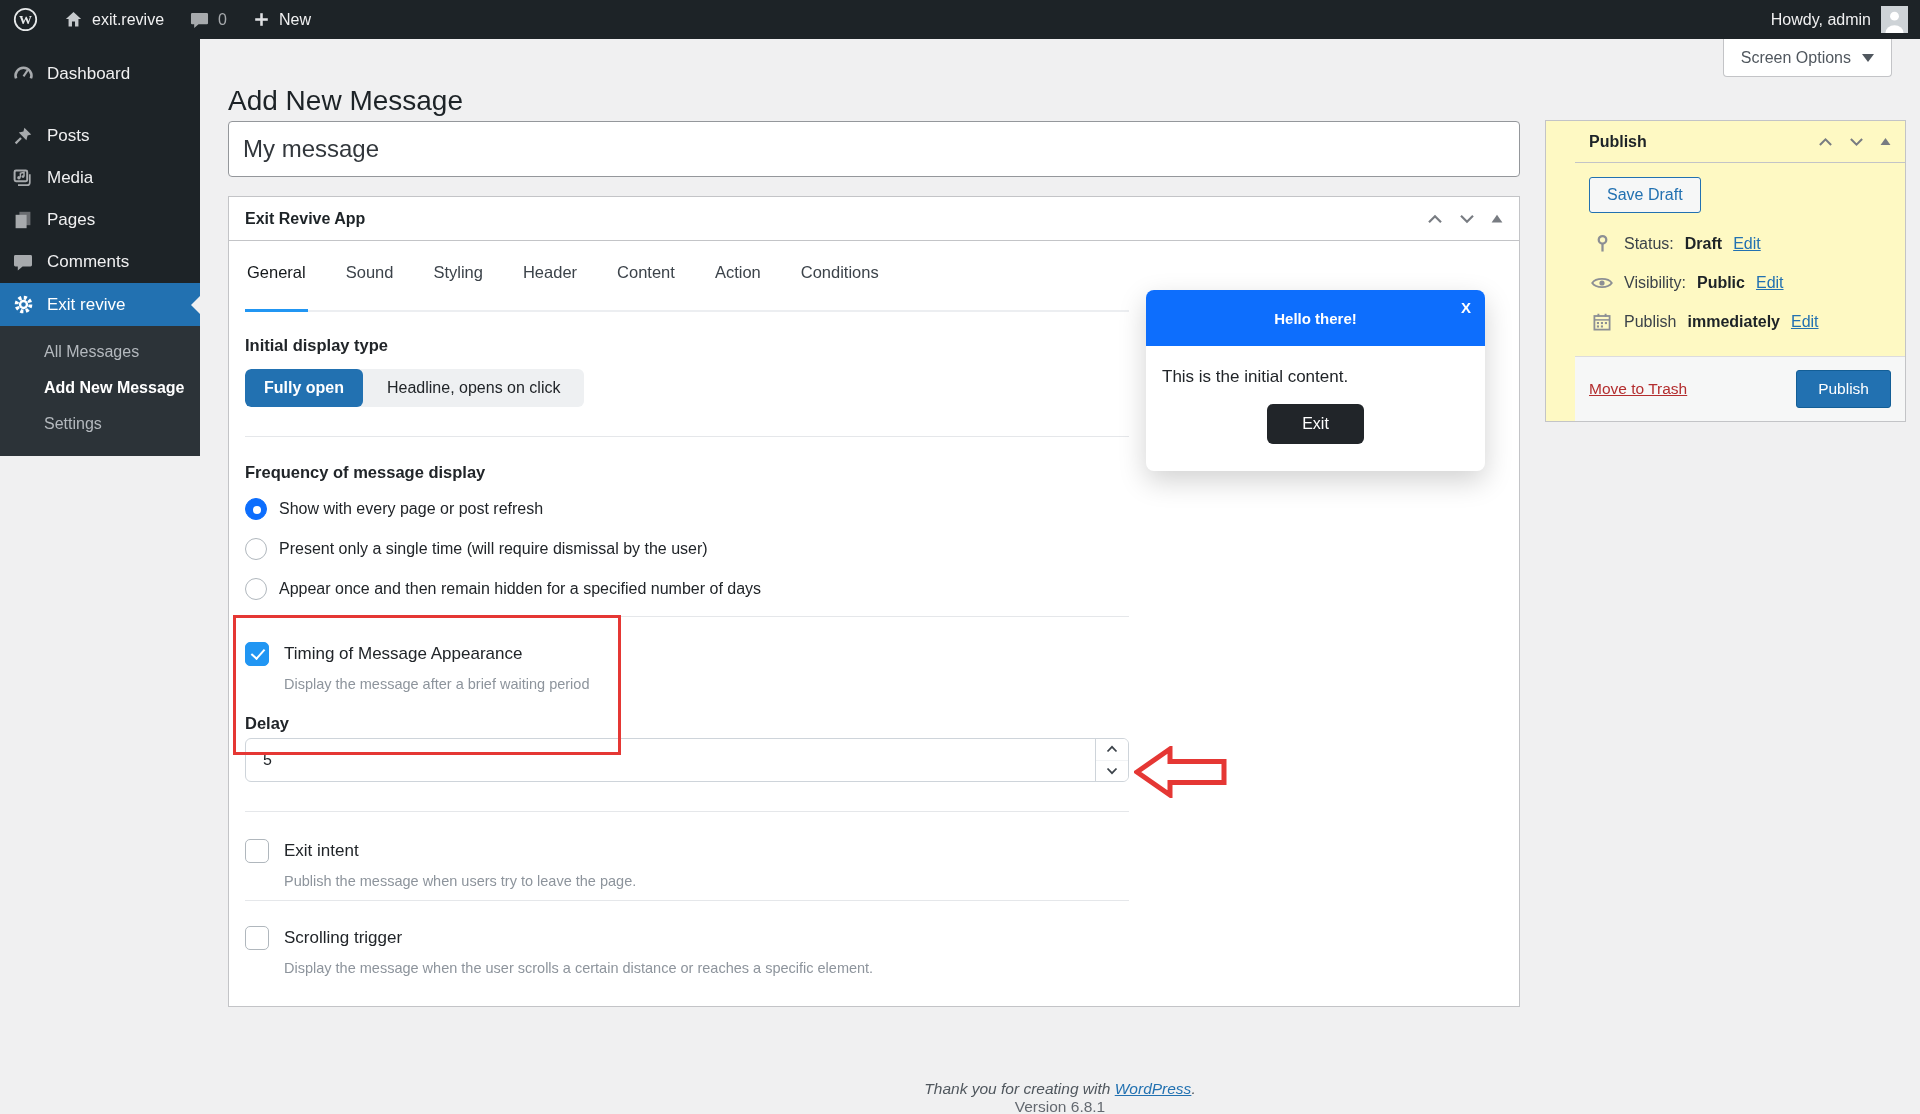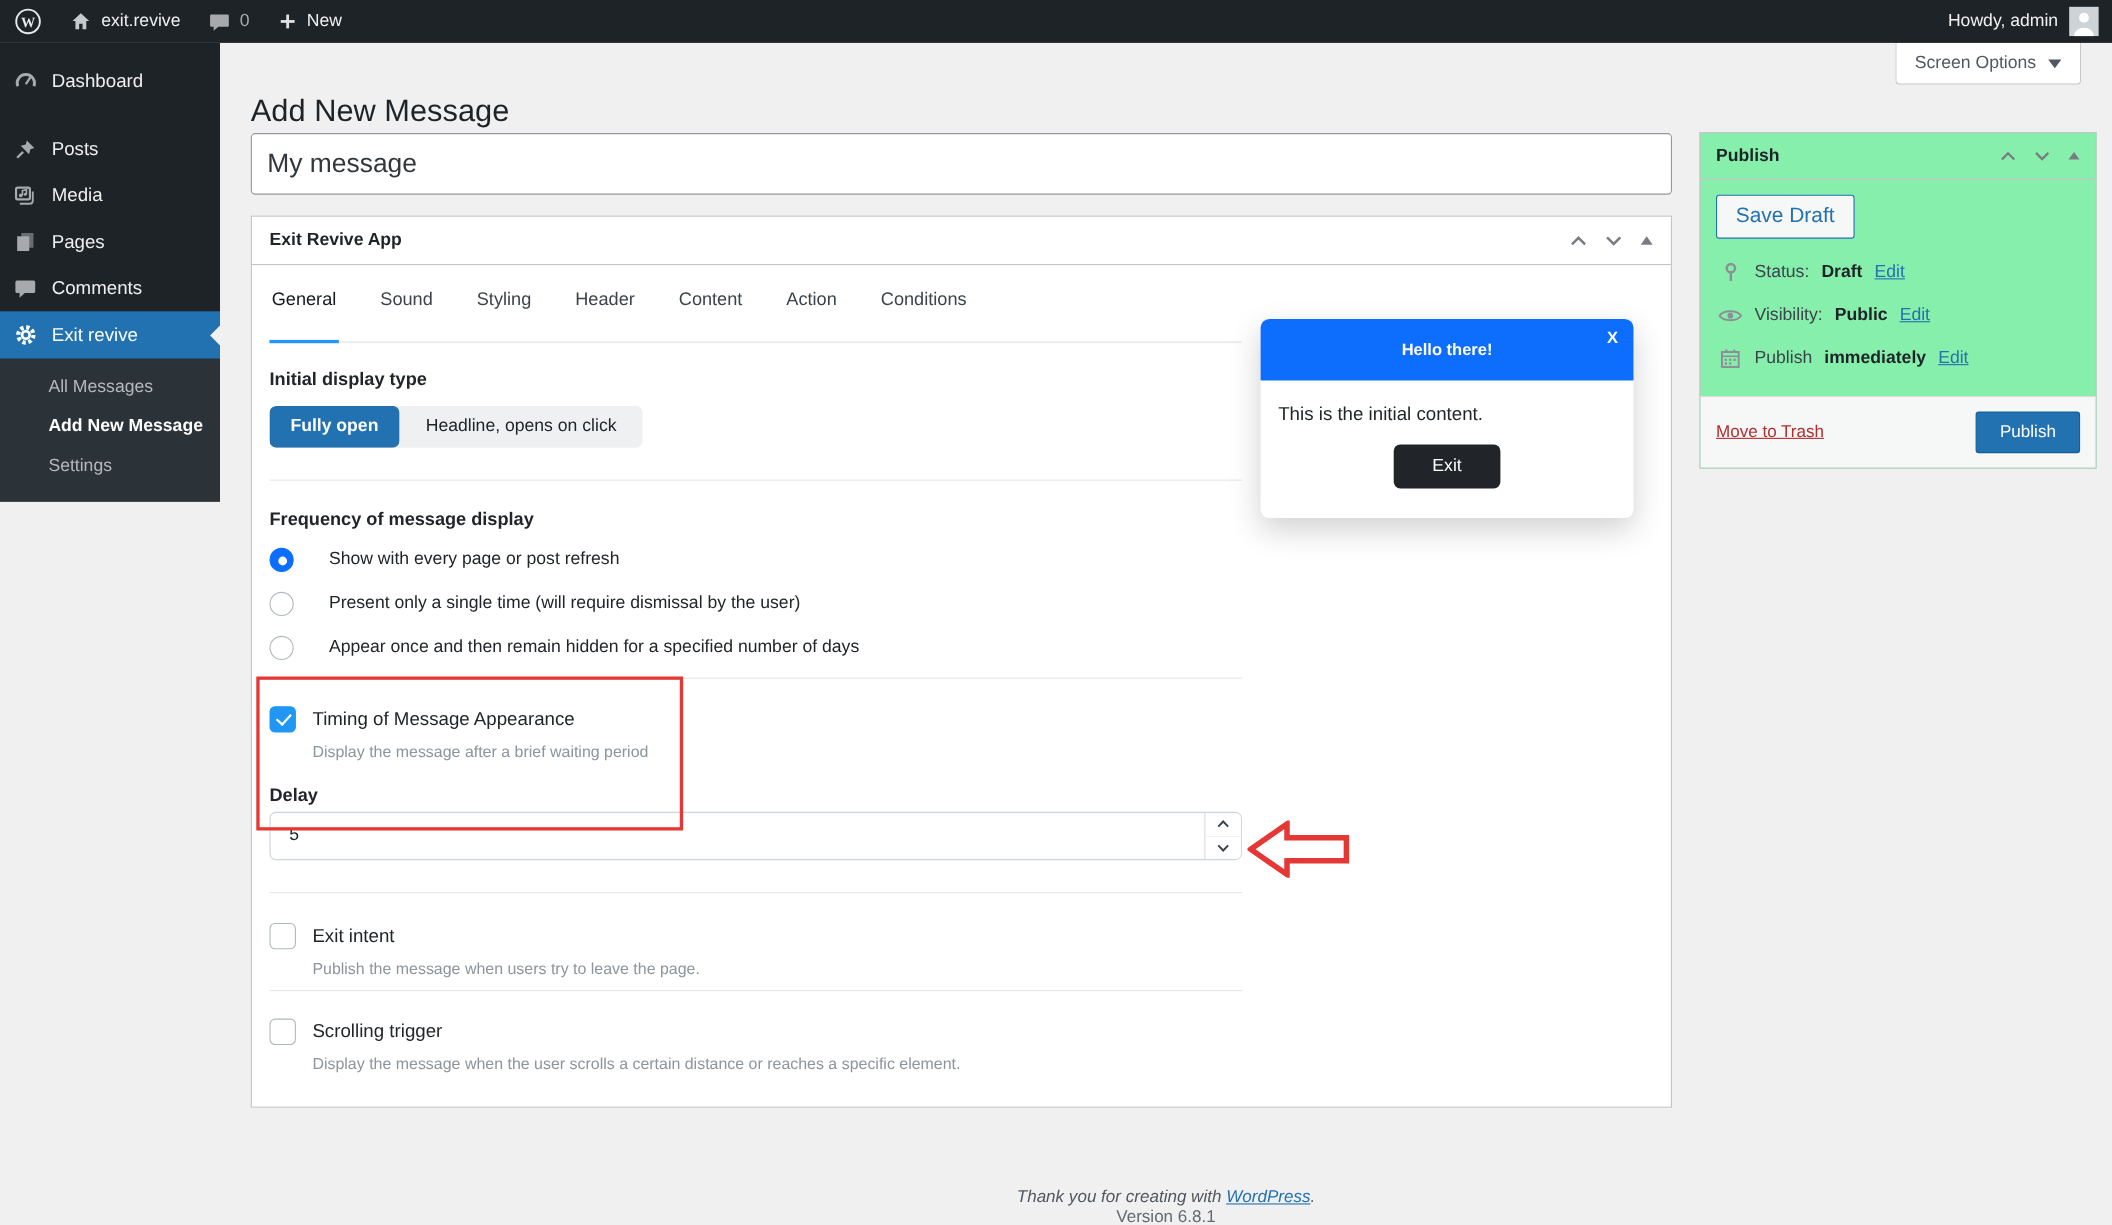--- a/index.html
+++ b/index.html
@@ -61,21 +61,21 @@
   .form-area{width:900px;padding:24px 0 0 16px;}
   .section-label{font-size:16.5px;font-weight:bold;color:#212529;margin:0 0 14px;}
   .sep{border:none;border-top:1px solid #e5e7ea;margin:29px 0 26px;width:884px;}
   .sep.tight{margin:11px 0 24px;}
 
   .segmented{display:inline-flex;align-items:stretch;background:#eef0f2;border-radius:6px;overflow:hidden;}
   .seg-active{background:#2271b1;color:#fff;font-weight:bold;font-size:16px;padding:10px 19px;
     border-radius:6px;border:none;cursor:pointer;font-family:inherit;}
   .seg-label{padding:10px 24px;font-size:16px;color:#212529;cursor:pointer;display:flex;align-items:center;}
 
-  .radio-row{display:flex;align-items:center;gap:32px;margin-bottom:14px;min-height:26px;cursor:pointer;}
+  .radio-row{display:flex;align-items:center;gap:12px;margin-bottom:14px;min-height:26px;cursor:pointer;}
   .radio{width:22px;height:22px;border-radius:50%;border:1px solid #b0b7bd;background:#fff;flex:none;position:relative;}
   .radio.checked{background:#0d6efd;border-color:#0d6efd;}
   .radio.checked::after{content:'';position:absolute;left:7px;top:7px;width:8px;height:8px;border-radius:50%;background:#fff;}
   .radio-label{font-size:16px;color:#212529;}
 
   .check-row{display:flex;align-items:center;gap:15px;min-height:26px;cursor:pointer;}
   .cb{width:24px;height:24px;border-radius:5px;border:1px solid #b0b7bd;background:#fff;flex:none;}
   .cb.checked{background:#2196f3;border-color:#2196f3;}
   .cb.checked::after{content:'';display:block;width:6px;height:11px;border:solid #fff;border-width:0 2.6px 2.6px 0;
     transform:rotate(42deg);margin:3px 0 0 8px;}
@@ -100,27 +100,27 @@
   .popup-header{position:relative;height:56px;background:#0d6efd;border-radius:8px 8px 0 0;
     display:flex;align-items:center;justify-content:center;}
   .popup-title{color:#fff;font-weight:bold;font-size:15px;}
   .popup-close{position:absolute;top:9px;right:14px;color:#fff;font-weight:bold;font-size:15px;cursor:pointer;}
   .popup-body{padding:21px 16px 27px;}
   .popup-text{font-size:17px;color:#212529;}
   .popup-btn{display:block;margin:17px auto 0;background:#212529;color:#fff;border:none;border-radius:6px;
     padding:11px 35px;font-size:16px;cursor:pointer;font-family:inherit;}
 
   
-  .publish-box{position:absolute;left:1545px;top:120px;width:361px;background:#86efac;border:1px solid #c3c4c7;z-index:10;}
+  .publish-box{position:absolute;left:1545px;top:120px;width:361px;background:#fef9c3;border:1px solid #c3c4c7;z-index:10;padding-left:29px;}
   .pb-header{display:flex;align-items:center;justify-content:space-between;height:42px;padding:0 14px;
     border-bottom:1px solid #c3c4c7;}
   .pb-title{font-weight:bold;font-size:16px;color:#1d2327;}
   .pb-body{padding:14px 14px 4px;}
   .save-draft{background:#f6f7f7;border:1px solid #2271b1;color:#2271b1;border-radius:3px;
-    padding:8px 17px;font-size:19px;cursor:pointer;font-family:inherit;}
+    padding:8px 17px;font-size:16px;cursor:pointer;font-family:inherit;}
   .pb-row{display:flex;align-items:center;gap:11px;margin:21px 2px;font-size:16px;color:#3c434a;}
   .pb-row b{color:#1d2327;}
   .pb-ico{width:22px;display:flex;justify-content:center;flex:none;}
   .edit-link{color:#2271b1;text-decoration:underline;cursor:pointer;}
   .pb-footer{background:#f6f7f7;border-top:1px solid #dcdcde;padding:13px 14px;display:flex;align-items:center;justify-content:space-between;}
   .trash-link{color:#b32d2e;text-decoration:underline;font-size:15.5px;cursor:pointer;}
   .publish-btn{background:#2271b1;border:1px solid #135e96;color:#fff;border-radius:3px;padding:9px 21px;
     font-size:15.5px;cursor:pointer;font-family:inherit;}
 
   

